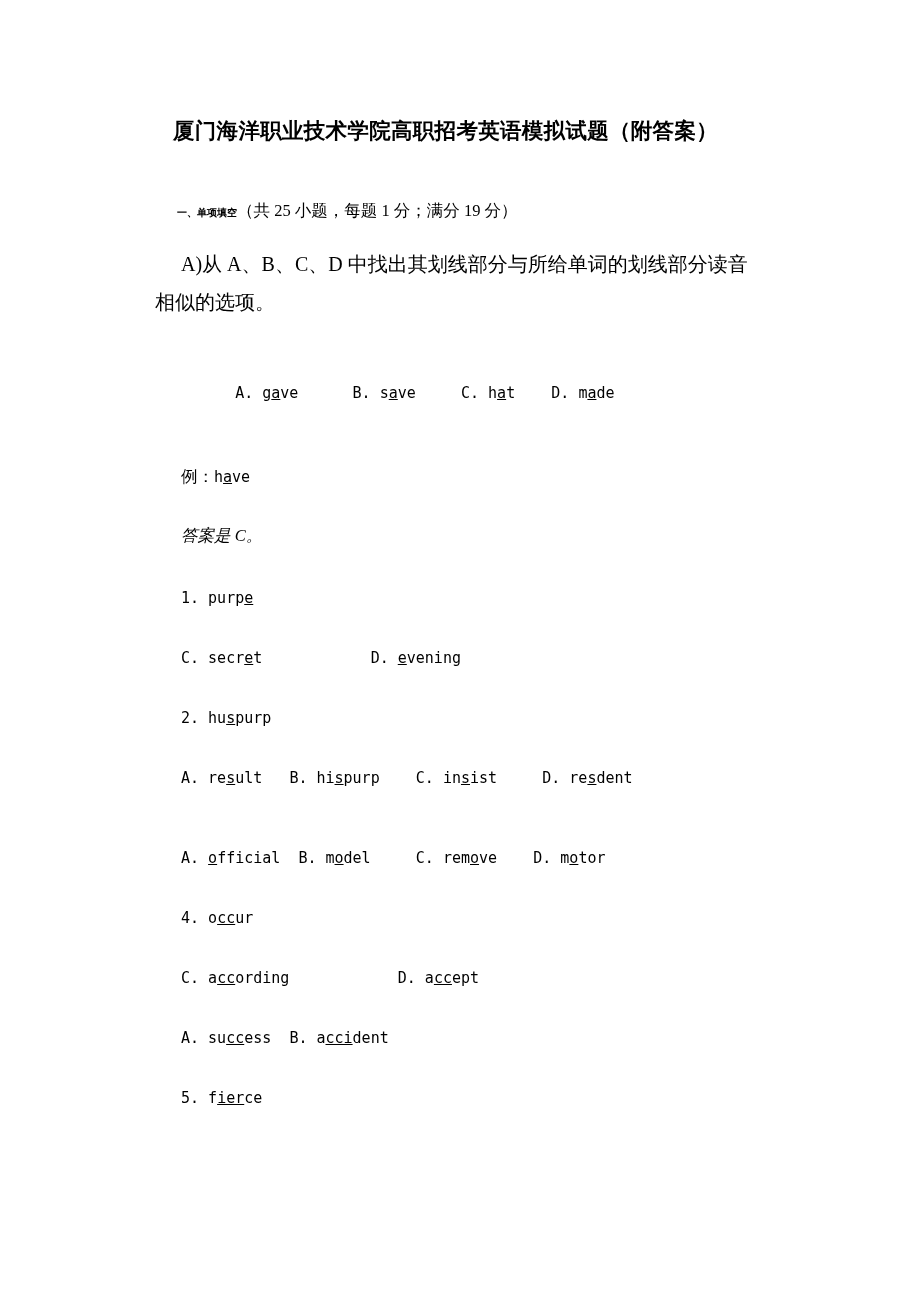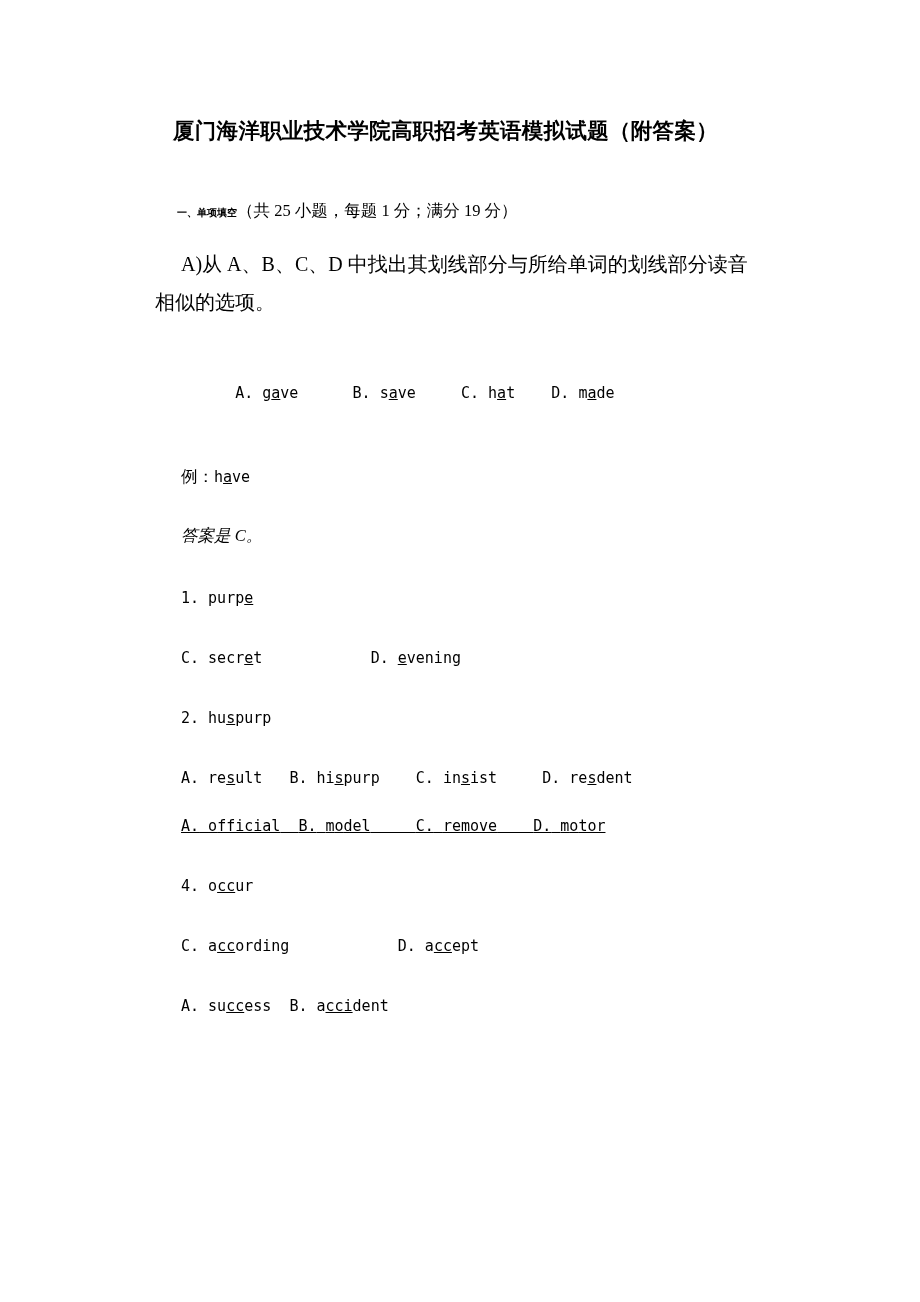--- a/index.html
+++ b/index.html
@@ -127,23 +127,24 @@
     <p class="para q-line mono" style="margin-top:38px;"><span>1.</span> <span>purp</span><u class="ul">e</u><span></span></p>
 
 
     <p class="para opt-line mono" style="margin-top:36px;"><span><span>C.</span> <span>secr</span><u class="ul">e</u><span>t</span></span>            <span><span>D.</span> <span></span><u class="ul">e</u><span>vening</span></span></p>
 
     <p class="para q-line mono" style="margin-top:36px;"><span>2.</span> <span>hu</span><u class="ul">s</u><span>purp</span></p>
 
     <p class="para opt-line mono" style="margin-top:36px;"><span><span>A.</span> <span>re</span><u class="ul">s</u><span>ult</span></span>   <span><span>B.</span> <span>hi</span><u class="ul">s</u><span>purp</span></span>    <span><span>C.</span> <span>in</span><u class="ul">s</u><span>ist</span></span>     <span><span>D.</span> <span>re</span><u class="ul">s</u><span>dent</span></span></p>
 
 
-    <p class="para opt-line mono" style="margin-top:24px;text-decoration:underline;"><span><span>A.</span> <span></span><u class="ul">o</u><span>fficial</span></span>  <span><span>B.</span> <span>m</span><u class="ul">o</u><span>del</span></span>     <span><span>C.</span> <span>rem</span><u class="ul">o</u><span>ve</span></span>    <span><span>D.</span> <span>m</span><u class="ul">o</u><span>tor</span></span></p>
+    <p class="para opt-line mono" style="margin-top:56px;"><span><span>A.</span> <span></span><u class="ul">o</u><span>fficial</span></span>  <span><span>B.</span> <span>m</span><u class="ul">o</u><span>del</span></span>     <span><span>C.</span> <span>rem</span><u class="ul">o</u><span>ve</span></span>    <span><span>D.</span> <span>m</span><u class="ul">o</u><span>tor</span></span></p>
 
     <p class="para q-line mono" style="margin-top:36px;"><span>4.</span> <span>o</span><u class="ul">cc</u><span>ur</span></p>
 
     <p class="para opt-line mono" style="margin-top:36px;"><span><span>C.</span> <span>a</span><u class="ul">cc</u><span>ording</span></span>            <span><span>D.</span> <span>a</span><u class="ul">cc</u><span>ept</span></span></p>
 
     <p class="para opt-line mono" style="margin-top:36px;"><span><span>A.</span> <span>su</span><u class="ul">cc</u><span>ess</span></span>  <span><span>B.</span> <span>a</span><u class="ul">cci</u><span>dent</span></span></p>
 
+    <p class="para q-line mono" style="margin-top:36px;"><span>5.</span> <span>f</span><u class="ul">ier</u><span>ce</span></p>
 
   </div>
 </div>
 
 </body></html>

